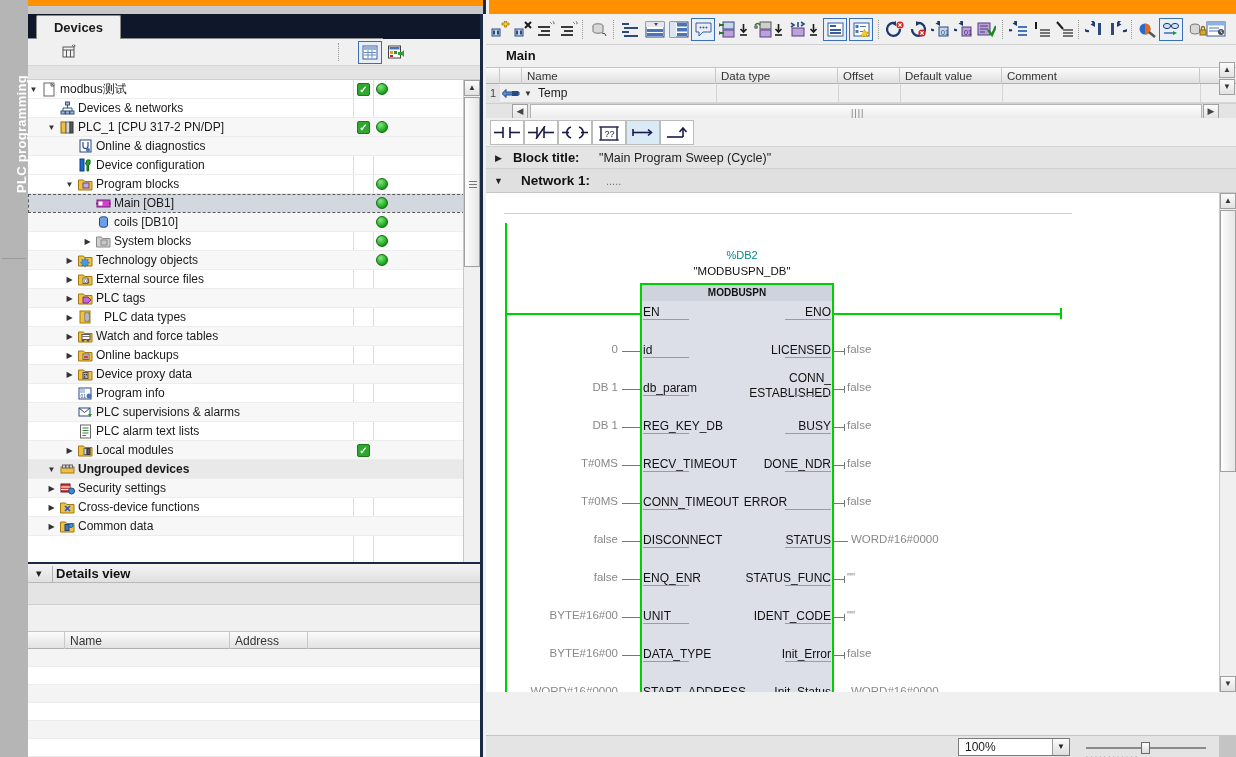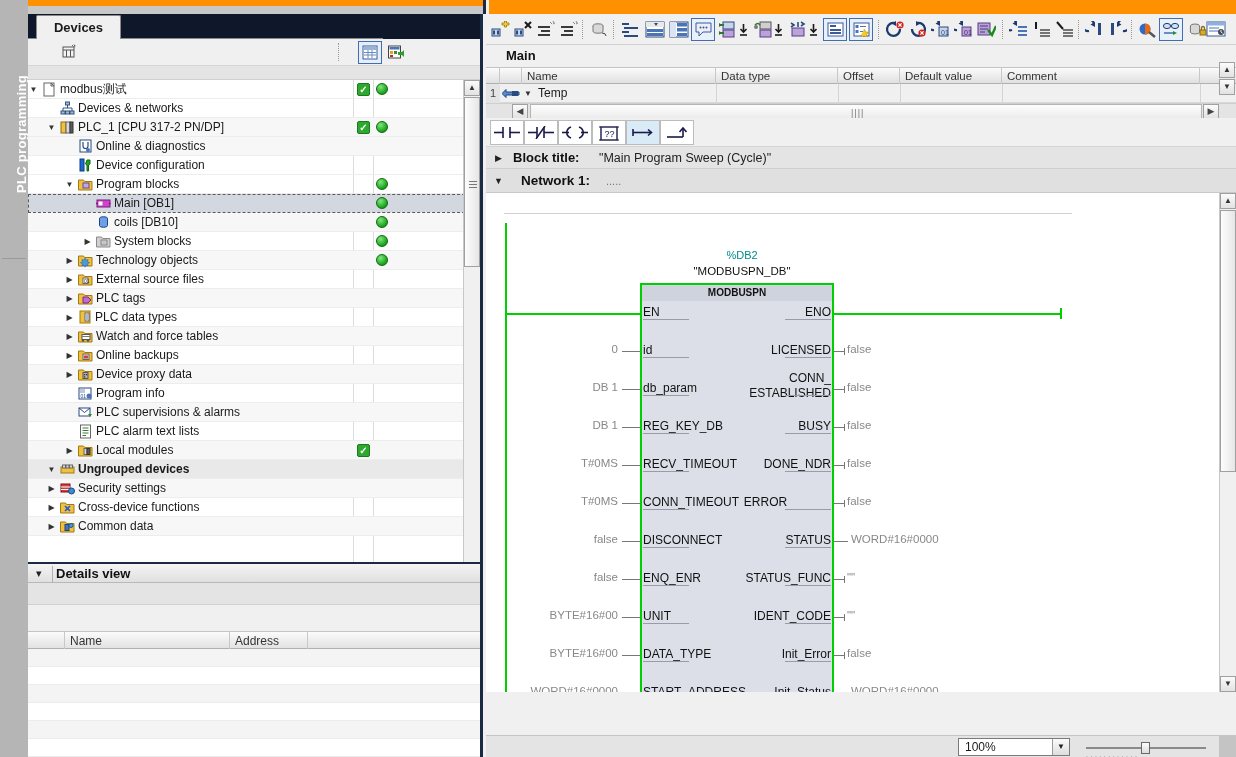--- a/index.html
+++ b/index.html
@@ -442,21 +442,21 @@
           </div>
           <div class="tree-row">
             <div class="twisty" style="left: 36px;">▶</div>
             <div class="t-icon" style="left: 50px;">
               <svg width="15" height="15" viewBox="0 0 15 15">
                 <rect x="2" y="1" width="10" height="12" fill="#f0c040" stroke="#a07a10"></rect>
                 <rect x="7" y="3" width="4" height="8" fill="#fff" stroke="#666"></rect>
                 <path d="M8 5 h2 M8 7 h2 M8 9 h2" stroke="#4a74b8"></path>
               </svg>
             </div>
-            <div class="t-label" style="left: 67px; text-align: center;">PLC data types</div>
+            <div class="t-label" style="left: 76px; text-align: center;">PLC data types</div>
           </div>
           <div class="tree-row alt">
             <div class="twisty" style="left: 36px;">▶</div>
             <div class="t-icon" style="left: 50px;">
               <svg width="15" height="15" viewBox="0 0 15 15">
                 <path d="M0.5 3 h5 l1.2 1.5 h7.3 v8.5 h-13.5 z" fill="#f0c040" stroke="#a07a10"></path>
                 <rect x="4" y="5.5" width="8" height="5" fill="#fff" stroke="#555"></rect>
                 <line x1="4" y1="7.5" x2="12" y2="7.5" stroke="#777"></line>
                 <circle cx="5" cy="11.5" r="1.3" fill="#555"></circle>
                 <circle cx="10" cy="11.5" r="1.3" fill="#555"></circle>

